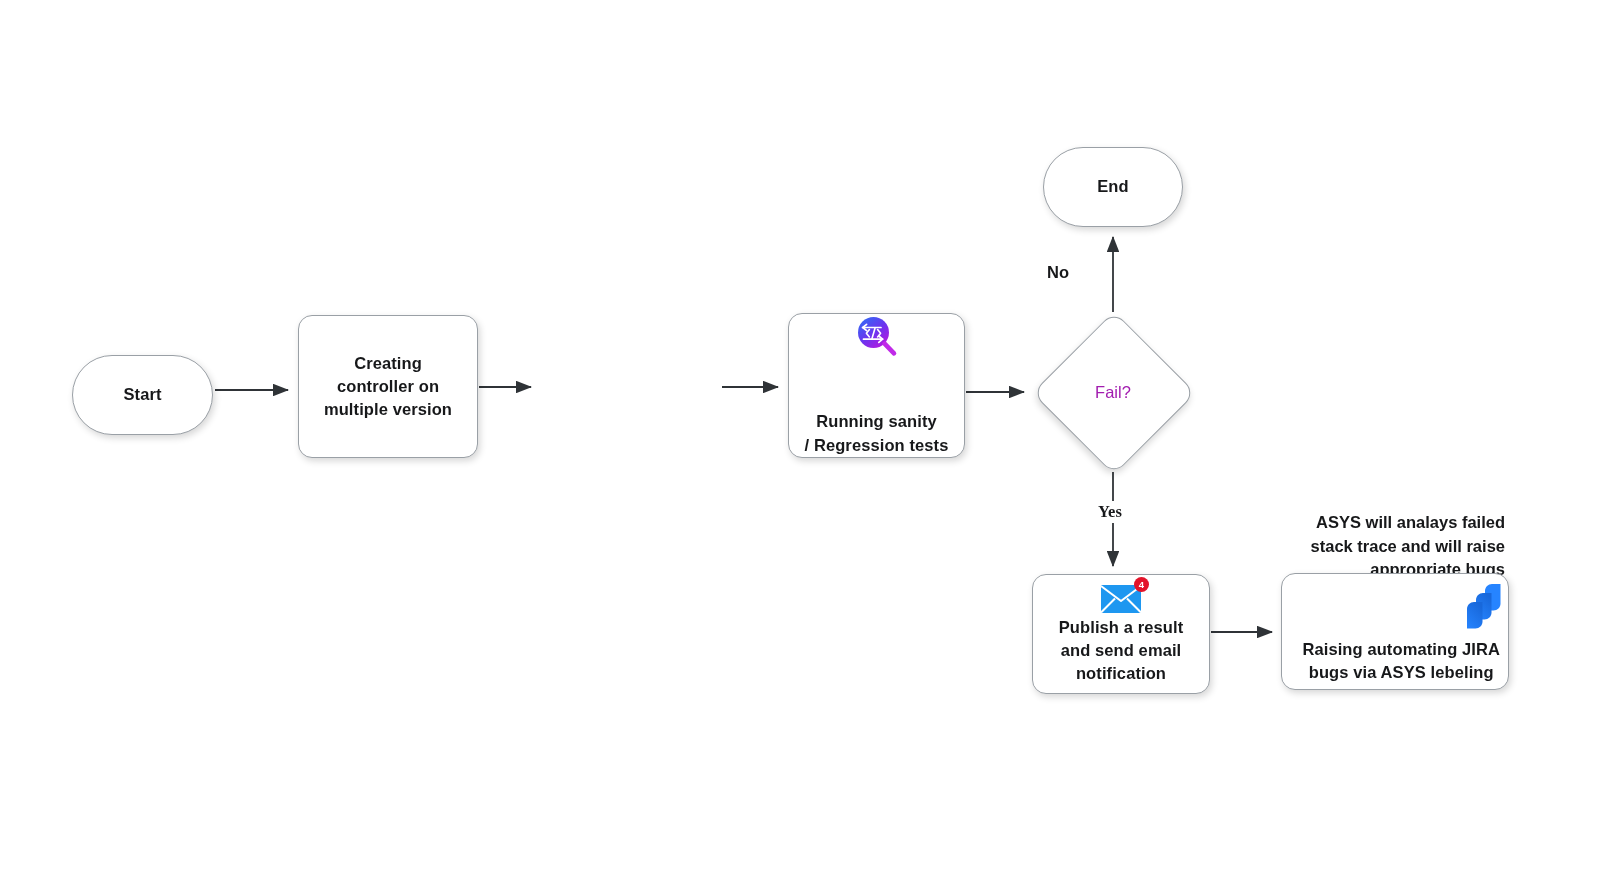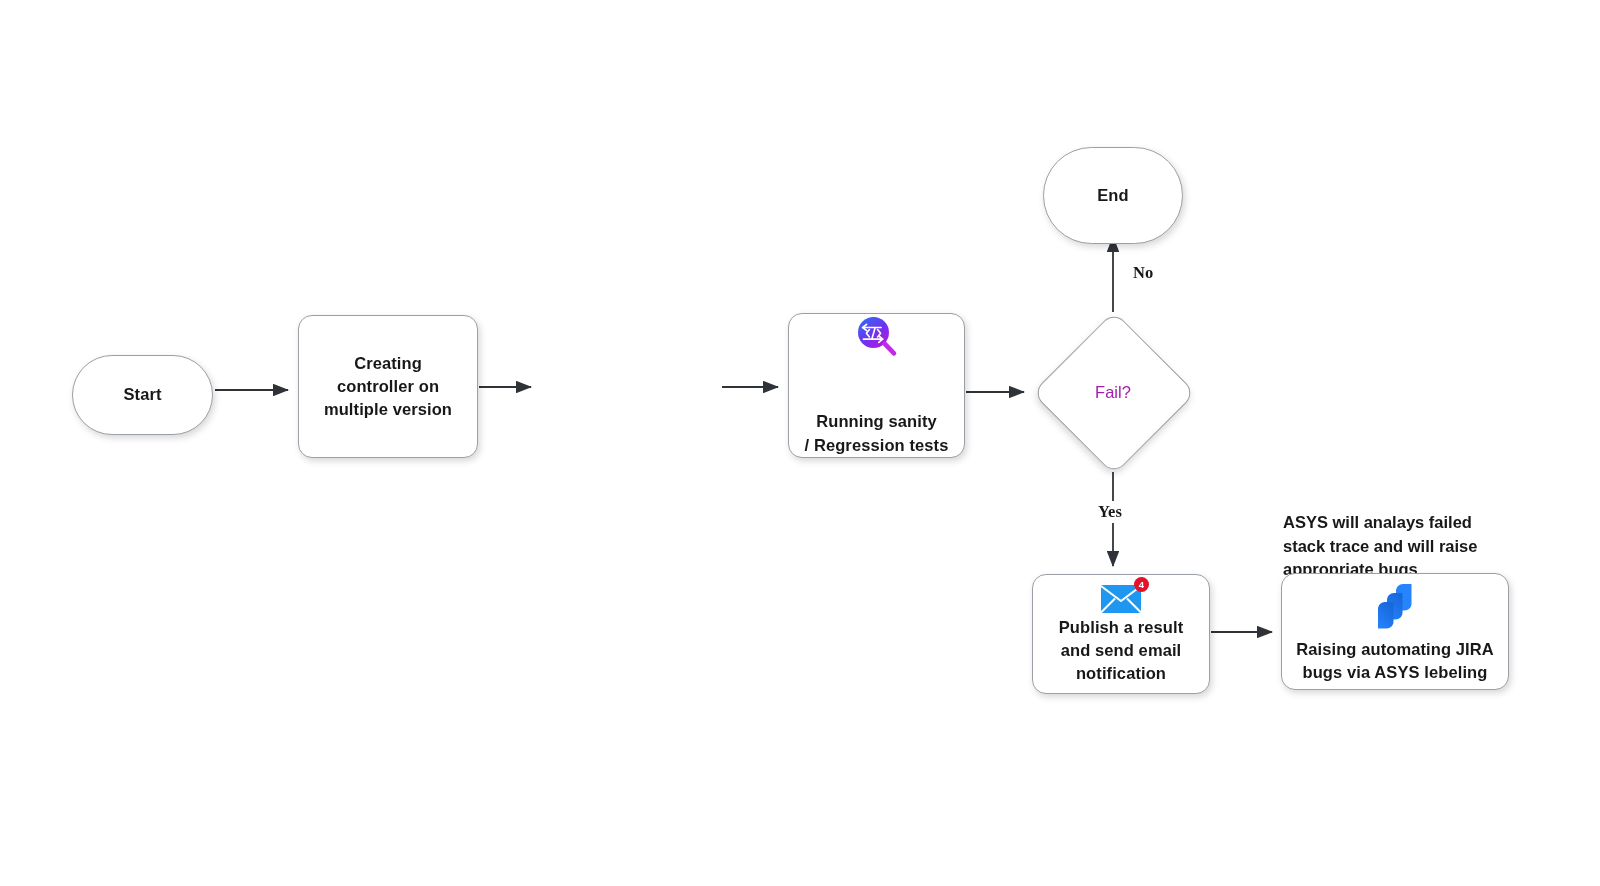--- a/index.html
+++ b/index.html
@@ -89,21 +89,21 @@
     background: #ffffff;
     padding: 1px 5px;
     white-space: nowrap;
   }
   .note {
     position: absolute;
     font-size: 16.5px;
     line-height: 1.42;
     font-weight: 700;
     color: #17181a;
-    text-align: left;
+    text-align: right;
     white-space: pre-line;
   }
   .node-icon {
     display: block;
     margin-bottom: 5px;
   }
   .icon-badge-wrap {
     position: relative;
     display: inline-block;
     line-height: 0;
@@ -196,25 +196,25 @@
     </span>
     <div class="label">Running sanity
 / Regression tests</div>
   </div>
 
   <div class="decision-wrap" style="left:1033px; top:312px; width:160px; height:160px;">
     <div class="decision-shape"></div>
     <div class="decision-label">Fail?</div>
   </div>
 
-  <div class="node terminator" style="left:1043px; top:147px; width:140px; height:97px;">
+  <div class="node terminator" style="left:1043px; top:147px; width:140px; height:80px;">
     <div class="label">End</div>
   </div>
 
-  <div class="edge-label" style="left:1128px; top:262px;font-family:Liberation Serif, serif;">
+  <div class="edge-label" style="left:1042px; top:262px;">
     <span>No</span>
   </div>
 
   <div class="edge-label" style="left:1093px; top:501px;font-family:Liberation Serif, serif;">
     <span>Yes</span>
   </div>
 
   <div class="node process" style="left:1032px; top:574px; width:178px; height:120px;">
     <span class="icon-badge-wrap">
       <svg width="42" height="31" viewBox="0 0 42 31" class="node-icon" style="margin-bottom:2px;">
@@ -228,21 +228,21 @@
 and send email
 notification</div>
   </div>
 
   <div class="note" style="left:1283px; top:488px; width:222px;">
     <span>ASYS will analays failed
 stack trace and will raise
 appropriate bugs</span>
   </div>
 
-  <div class="node process" style="left:1281px; top:573px; width:228px; height:117px;">
+  <div class="node process" style="left:1281px; top:573px; width:228px; height:117px;align-items:flex-end;">
     <span class="node-icon">
       <svg width="48" height="50" viewBox="0 0 48 50">
 
         <path d="M40.5 5 L40.5 24.5 C40.5 28.4 37.3 31.5 33.5 31.5 L25 31.5 L25 12 C25 8.1 28.2 5 32 5 Z" fill="#2684ff"></path>
 
         <path d="M31.5 14 L31.5 33.5 C31.5 37.4 28.3 40.5 24.5 40.5 L16 40.5 L16 21 C16 17.1 19.2 14 23 14 Z" fill="url(#jiraGradA)"></path>
 
         <path d="M22.5 23 L22.5 42.5 C22.5 46.4 19.3 49.5 15.5 49.5 L7 49.5 L7 30 C7 26.1 10.2 23 14 23 Z" fill="url(#jiraGradB)"></path>
       </svg>
     </span>

